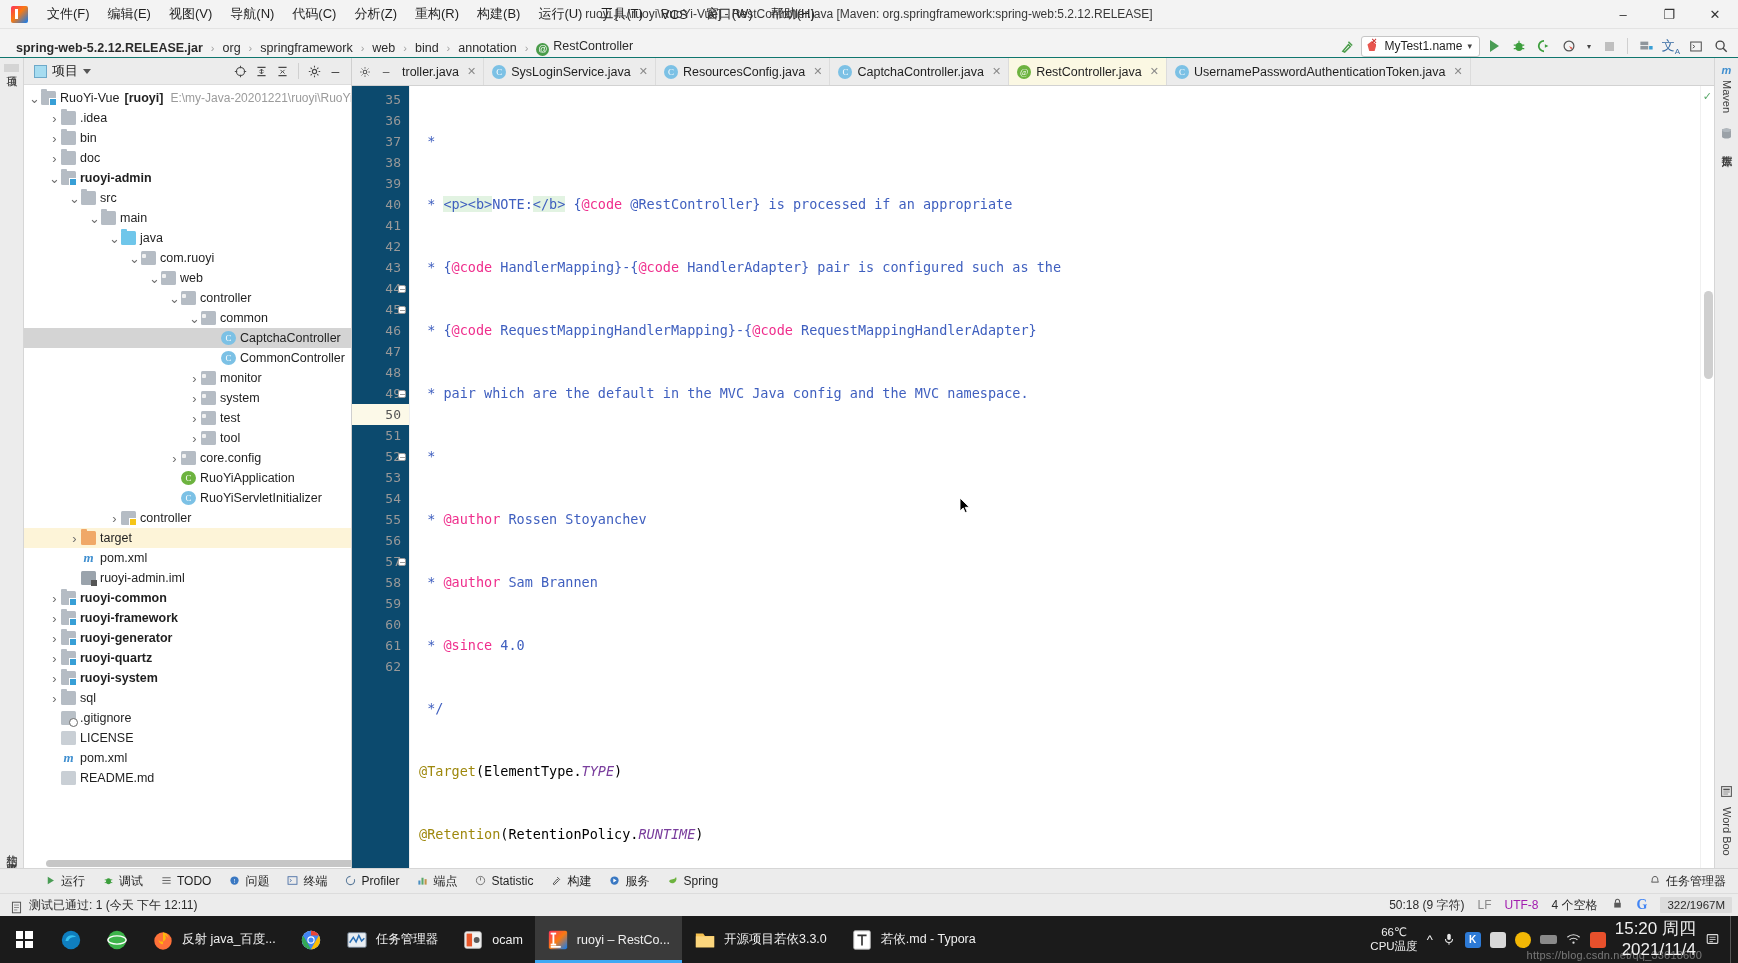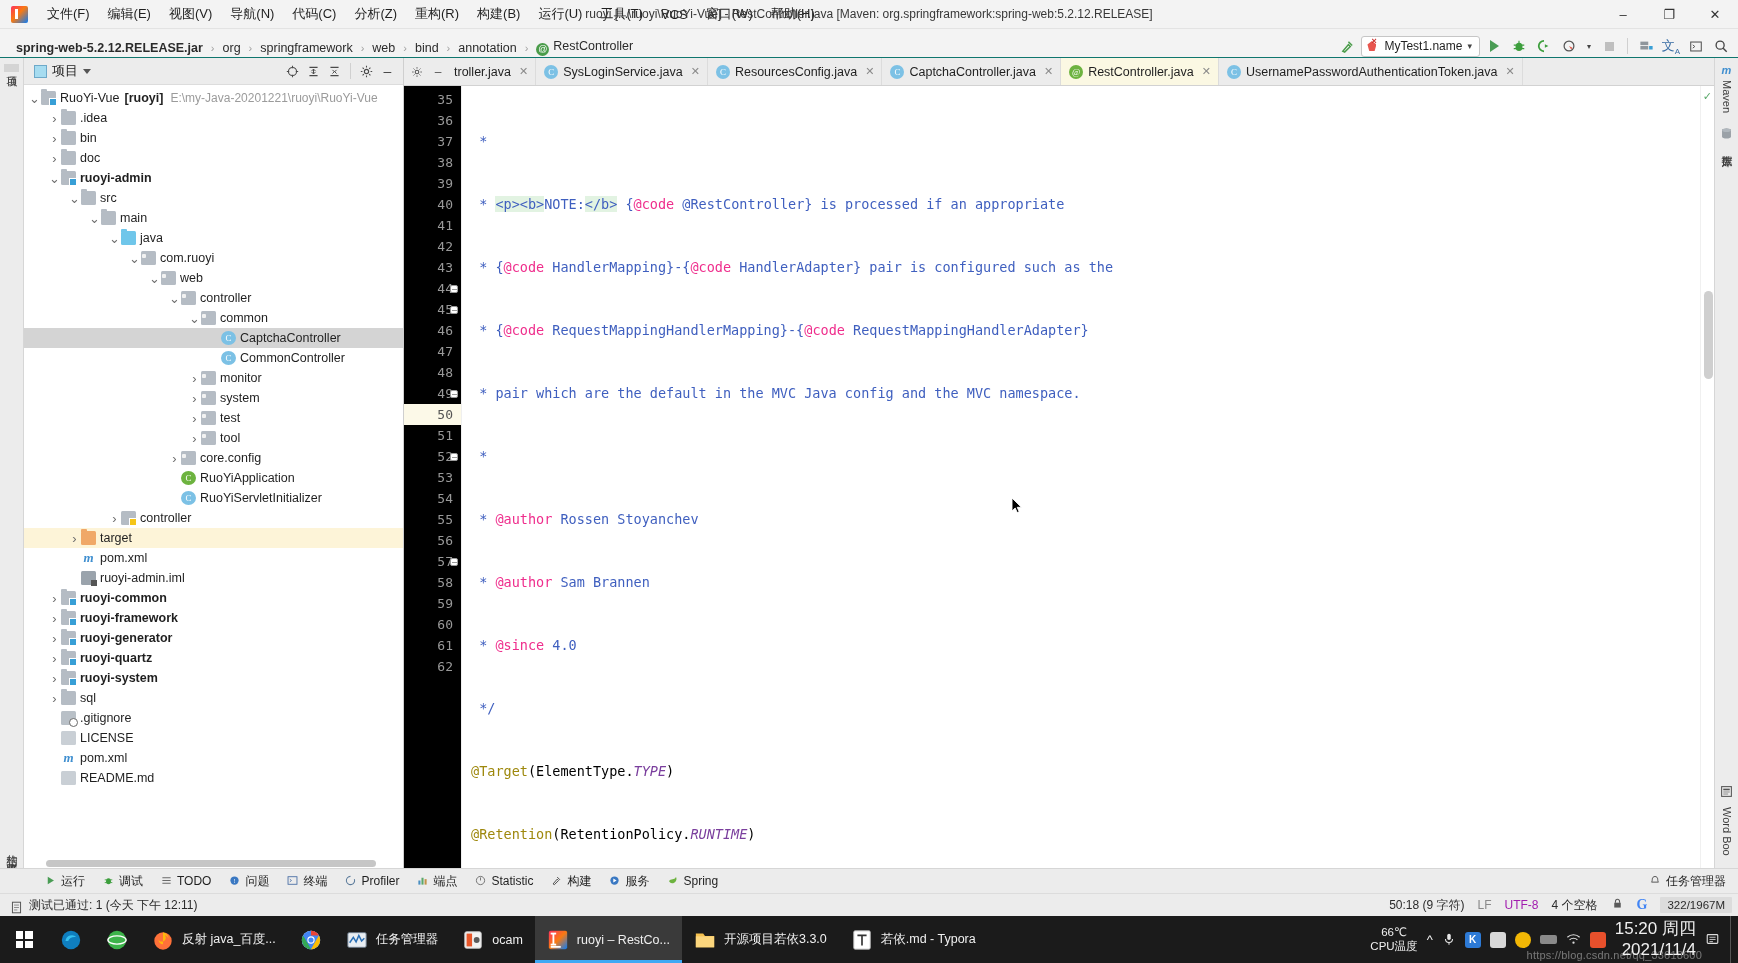--- a/index.html
+++ b/index.html
@@ -73,21 +73,21 @@
     display:flex; flex-direction:column; align-items:center; position:relative;
   }
   .vtext {
     writing-mode:vertical-rl; text-orientation:mixed; font-size:11px; color:#3c3c3c;
     white-space:nowrap; padding:4px 0; letter-spacing:0px;
   }
   .vtext.sel{ background:#d4d4d4; }
 
   
   .project {
-    width:380px; background:#fff; border-right:1px solid #cfcfcf; display:flex; flex-direction:column;
+    width:328px; background:#fff; border-right:1px solid #cfcfcf; display:flex; flex-direction:column;
     min-width:0;
   }
   .proj-head {
     height:27px; background:#ececec; display:flex; align-items:center; border-bottom:1px solid #dcdcdc;
     flex:0 0 27px;
   }
   .proj-title { display:flex;align-items:center;gap:5px;margin-left:10px;font-size:12.5px; }
   .proj-sq { width:13px;height:13px;background:#a6dcf0;border:1px solid #6da9c9; }
   .caret-dn { width:0;height:0;border-left:4px solid transparent;border-right:4px solid transparent;border-top:5px solid #555; }
   .proj-tools { margin-left:auto; display:flex; align-items:center; gap:2px; padding-right:6px; }
@@ -147,21 +147,21 @@
   .tab.active::after{content:"";position:absolute;left:0;right:0;bottom:0;height:2px;background:#fbf8e3;}
   .tab .tico{
     width:14px;height:14px;border-radius:50%;background:#7cc1e5;color:#fff;font-size:9px;
     line-height:14px;text-align:center;font-family:"Liberation Serif",serif;flex:0 0 14px;
   }
   .tab .tico.ann{ background:#6db33f; }
   .tab .tclose{ color:#8a8a8a; font-size:11px; margin-left:3px; }
 
   .editor-wrap { flex:1; display:flex; position:relative; min-height:0; overflow:hidden; }
   .gutter {
-    width:58px; background:#000000; border-right:1px solid #efefef; flex:0 0 58px;
+    width:58px; background:#0c4a6e; border-right:1px solid #efefef; flex:0 0 58px;
     font-family:"DejaVu Sans Mono","Liberation Mono",monospace; font-size:13px; color:#999;
     padding-top:3px; position:relative;
   }
   .gnum{ height:21px; line-height:21px; text-align:right; padding-right:8px; }
   .gnum.cur{ background:#fcf9e8; color:#555; }
   .fold {
     position:absolute; left:44px; width:11px;height:11px; color:#9a9a9a; font-size:9px;
     display:flex;align-items:center;justify-content:center;
   }
   .fold i{ display:block;width:8px;height:8px;border:1px solid #9a9a9a;border-radius:2px;position:relative;background:#fff;}

